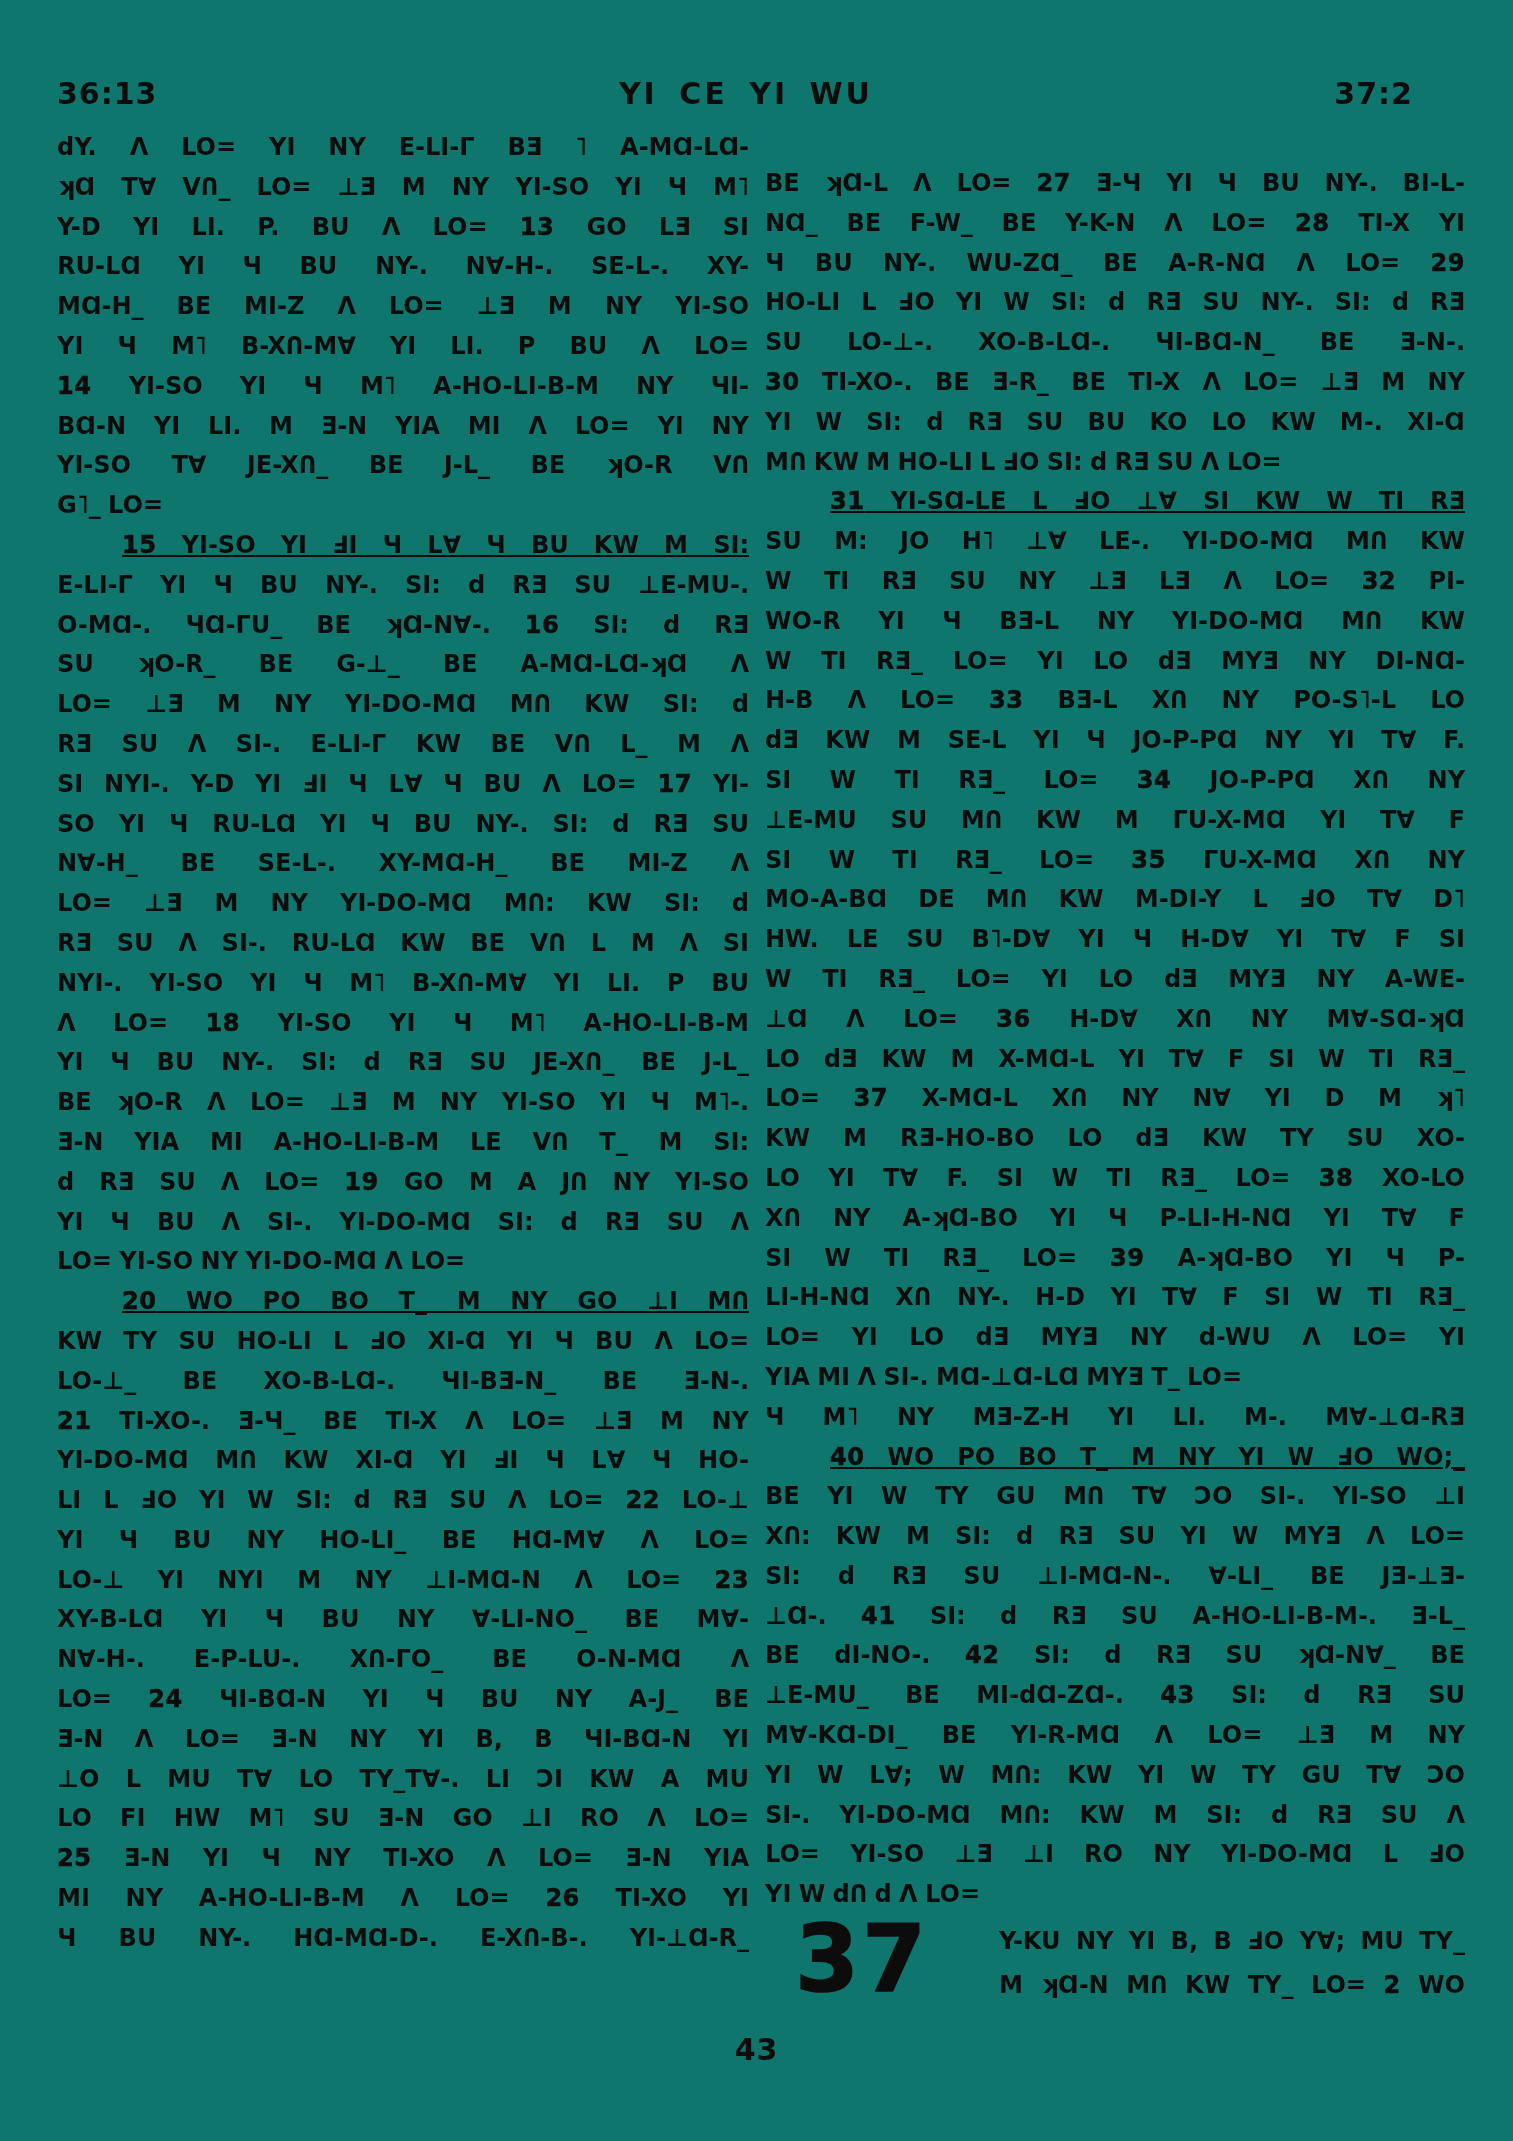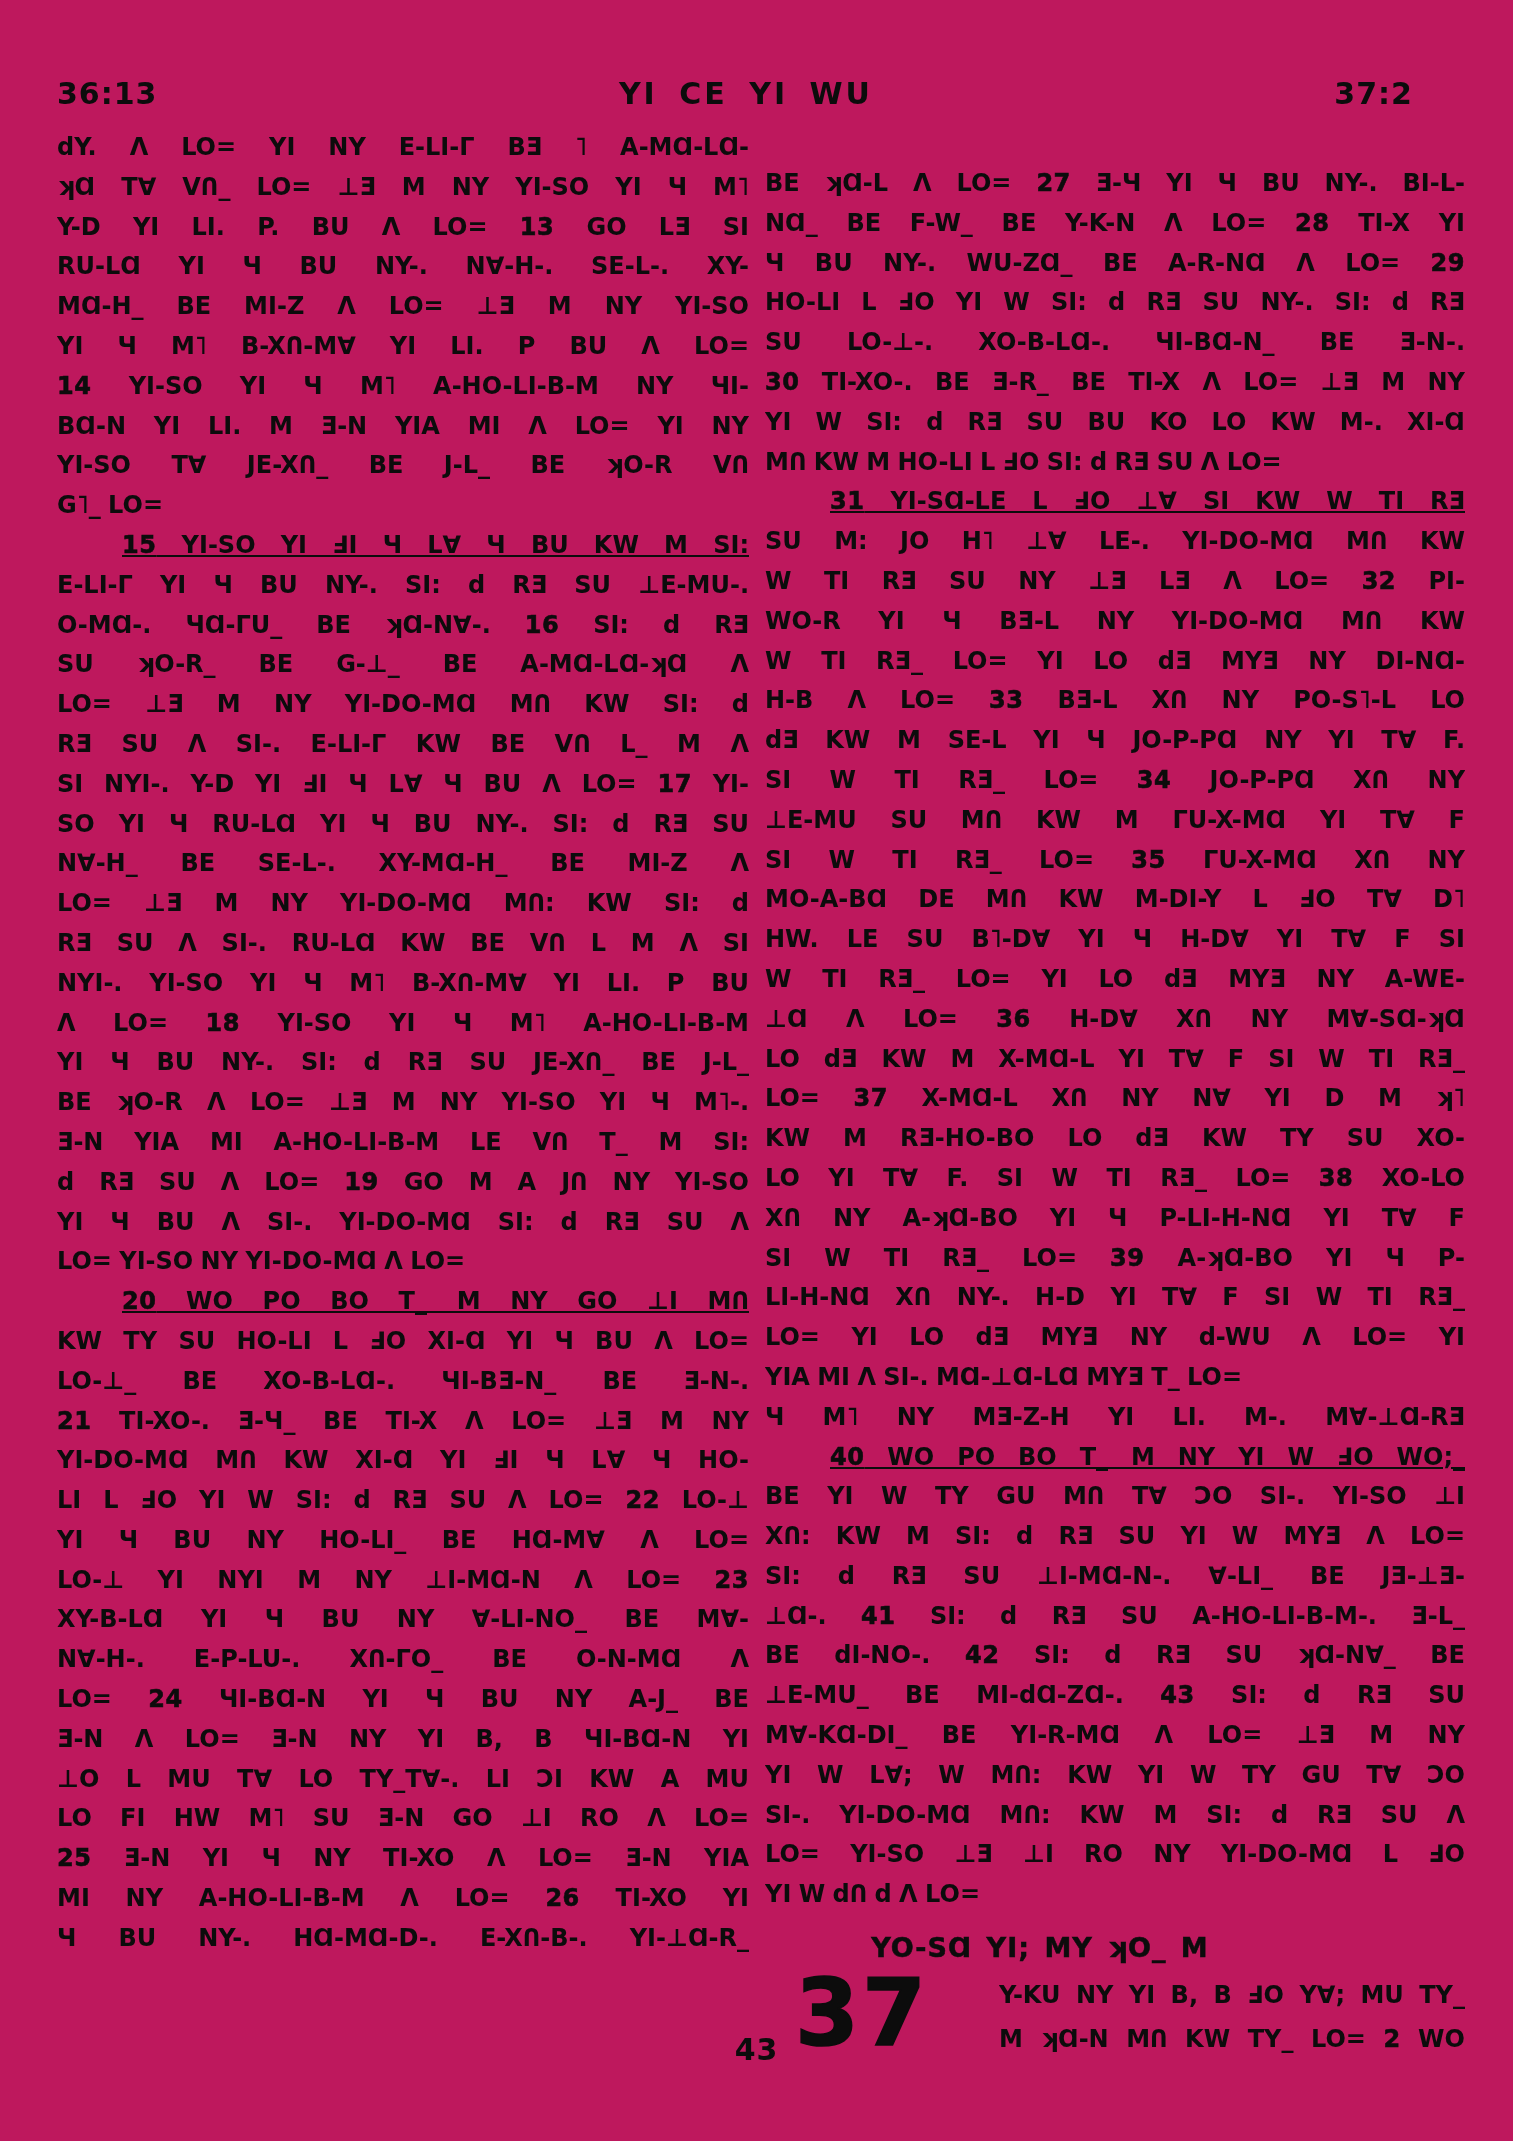--- a/index.html
+++ b/index.html
@@ -1,19 +1,19 @@
 <!DOCTYPE html>
 <html><head>
 <meta charset="utf-8">
 <style>
   html,body{margin:0;padding:0;background:#e9e9e5;}
   .page{
     position:relative;
     width:1513px;height:2141px;
-    background:#be185d;
+    background:#0f766e;
     color:#0c0c0c;
     font-family:"DejaVu Sans",sans-serif;
     font-weight:bold;
     overflow:hidden;
   }
   .running-header{
     position:absolute;left:57px;top:76px;width:1356px;
     display:flex;justify-content:space-between;align-items:baseline;
     font-size:30px;letter-spacing:1px;
   }
@@ -156,21 +156,20 @@
         <div class="line">SI: d RƎ SU ⊥I-MⱭ-N-. ∀-LI_ BE JƎ-⊥Ǝ-</div>
         <div class="line">⊥Ɑ-. <span class="vnum">41</span> SI: d RƎ SU A-HO-LI-B-M-. Ǝ-L_</div>
         <div class="line">BE dI-NO-. <span class="vnum">42</span> SI: d RƎ SU ʞⱭ-N∀_ BE</div>
         <div class="line">⊥E-MU_ BE MI-dⱭ-ZⱭ-. <span class="vnum">43</span> SI: d RƎ SU</div>
         <div class="line">M∀-KⱭ-DI_ BE YI-R-MⱭ Λ LO= ⊥Ǝ M NY</div>
         <div class="line">YI W L∀; W MՈ: KW YI W TY GU T∀ ƆO</div>
         <div class="line">SI-. YI-DO-MⱭ MՈ: KW M SI: d RƎ SU Λ</div>
         <div class="line">LO= YI-SO ⊥Ǝ ⊥I RO NY YI-DO-MⱭ L ℲO</div>
         <div class="line p-end">YI W dՈ d Λ LO=</div>
       </div>
-    <div class="section-heading">YO-SⱭ YI; MY ʞO_ M</div>
     <div class="chapter">
       <div class="chapter-num">37</div>
       <div class="chapter-lines" id="chapter-lines">
           <div class="line">Y-KU NY YI B, B ℲO Y∀; MU TY_</div>
           <div class="line">M ʞⱭ-N MՈ KW TY_ LO= <span class="vnum">2</span> WO</div>
         </div>
     </div>
   </div>
 
   <div class="footer">43</div>

